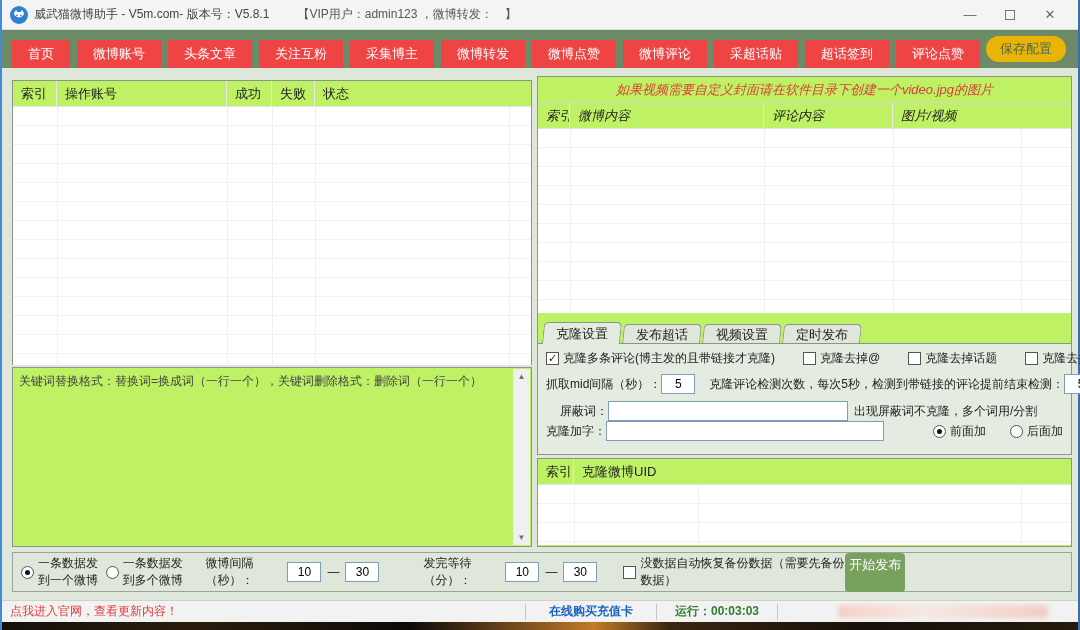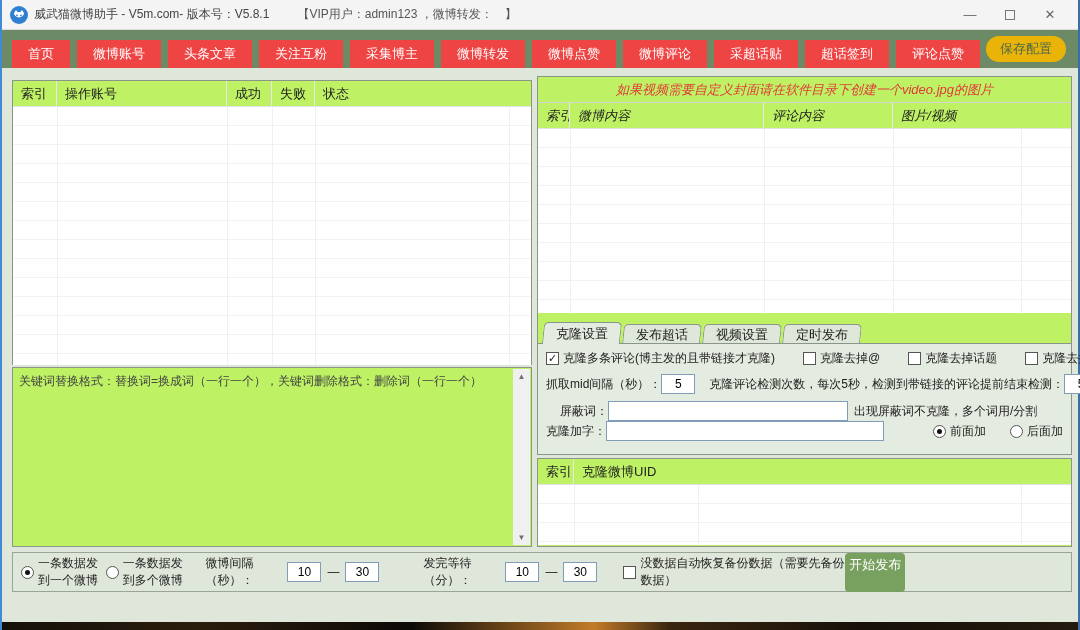--- a/index.html
+++ b/index.html
@@ -259,16 +259,27 @@
     <input class="num-input gap6" value="30" style="">
     <span style="margin-left:44px">发完等待（分）：</span>
     <input class="num-input" value="10" style="">
     <span class="gap6">—</span>
     <input class="num-input gap6" value="30" style="">
     <span class="cbx" style="margin-left:26px"></span>
     <span>没数据自动恢复备份数据（需要先备份数据）</span>
     <span class="start-btn">开始发布</span>
   </div>
 
+  <div id="statusbar">
+    <span class="sb-left">点我进入官网，查看更新内容！</span>
+    <span class="sb-sep"></span>
+    <span class="sb-buy">在线购买充值卡</span>
+    <span class="sb-sep"></span>
+    <span class="sb-run"><span>运行：</span><span>00:03:03</span></span>
+    <span class="sb-sep"></span>
+    <span class="sb-right">
+      <span class="blur-blob"></span>
+    </span>
+  </div>
 
   <div id="desktop-strip"></div>
 
 </div>
 
 </body></html>

